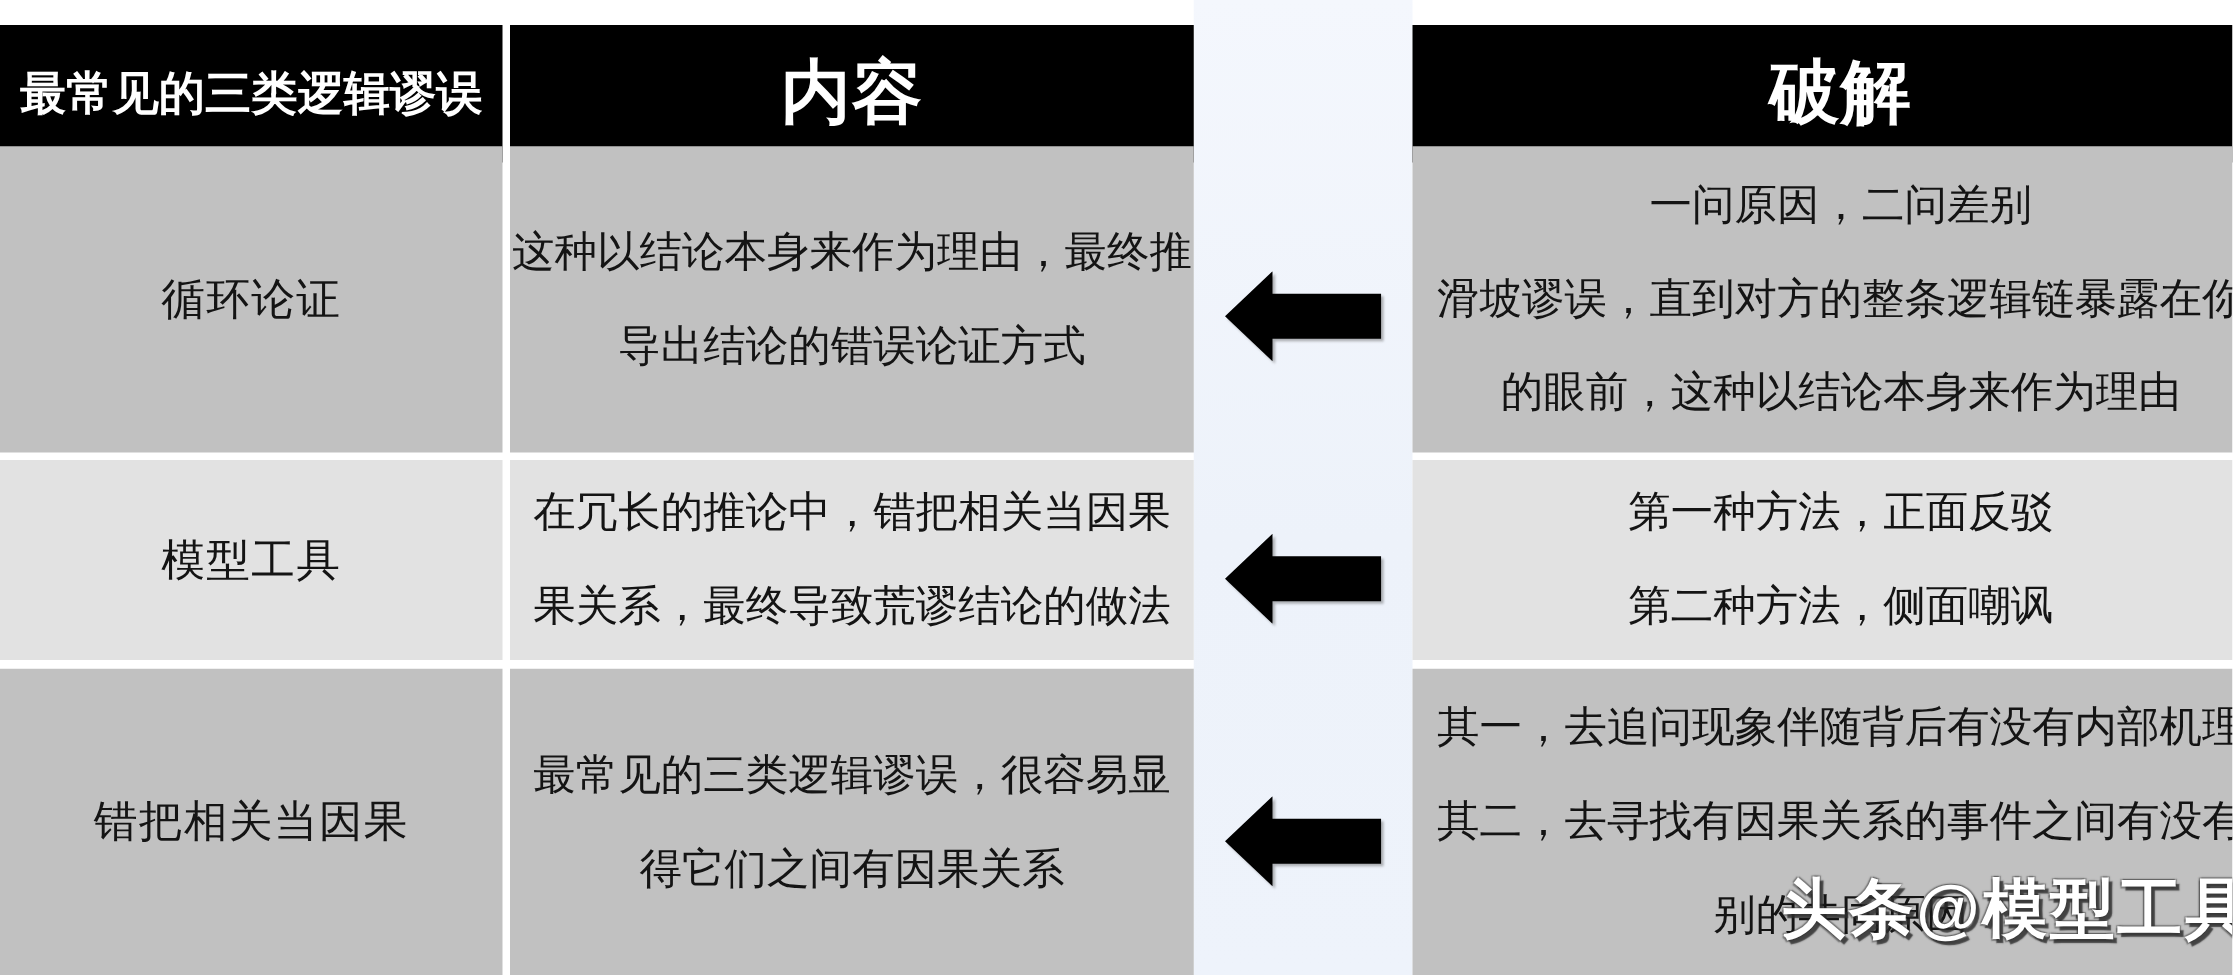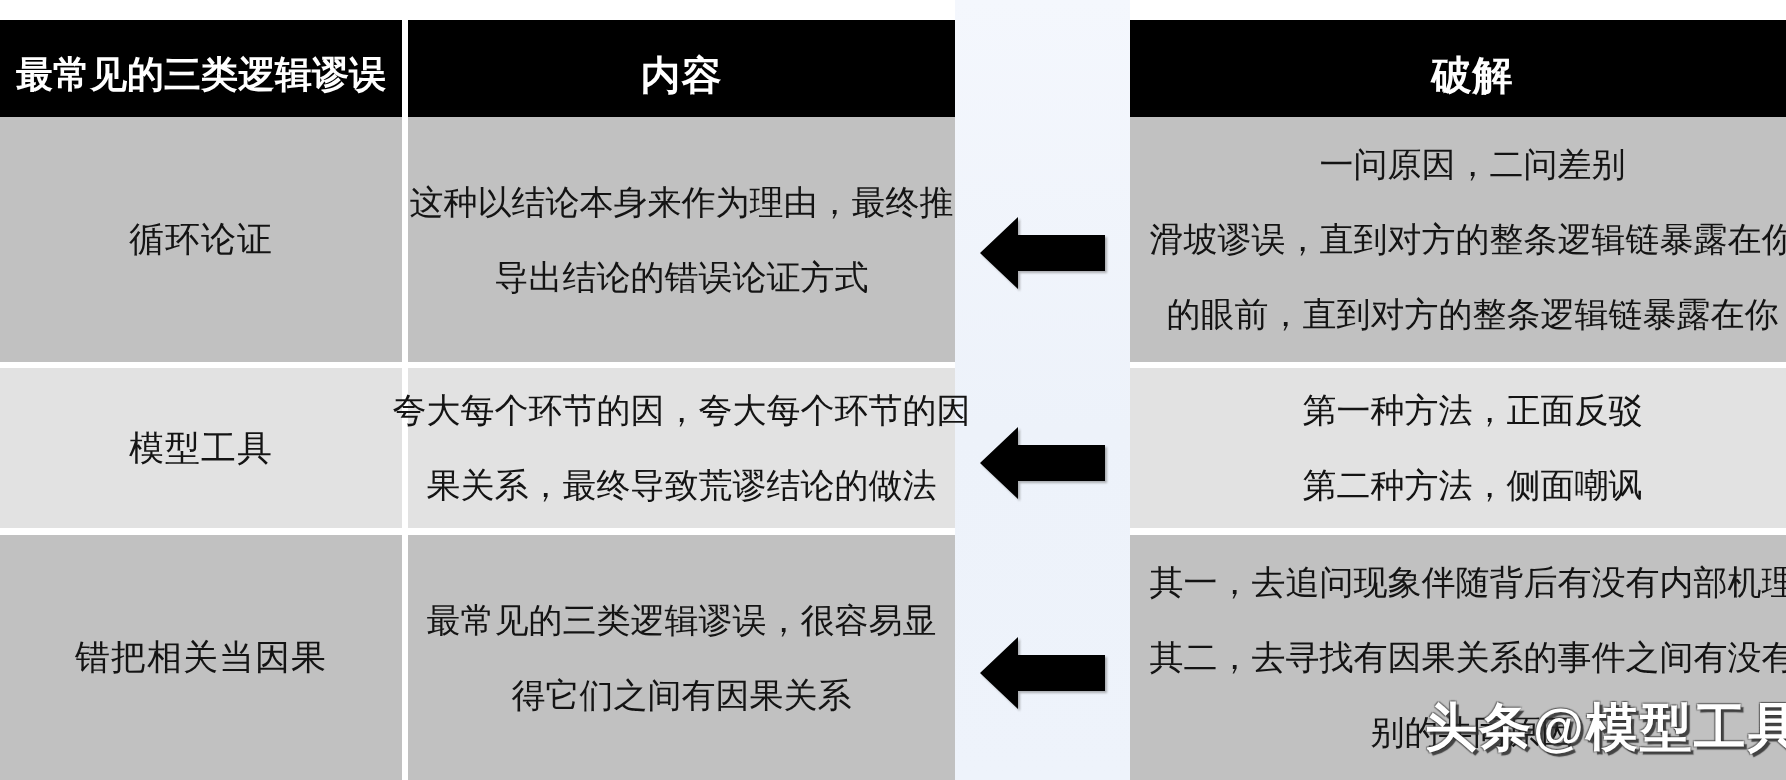--- a/index.html
+++ b/index.html
@@ -25,21 +25,21 @@
     display:flex;
     flex-direction:column;
     align-items:center;
     justify-content:center;
     text-align:center;
   }
   .header-cell{
     background:#000000;
     color:#ffffff;
     font-weight:bold;
-    font-size:40px;
+    font-size:56px;
     letter-spacing:1px;
   }
   .header-cell.first{font-size:37px;letter-spacing:0;}
   
   .c1{left:0;width:402px;}
   .c2{left:408px;width:547px;}
   .c3{left:1130px;width:685px;text-align:right;}
   
   .r0{top:0;height:110px;margin-top:20px;}
   .r1{top:117px;height:245px;}
@@ -103,28 +103,28 @@
   <div class="cell row-dark c1 r1">
     <span class="fallacy-name">循环论证</span>
   </div>
   <div class="cell row-dark body-text c2 r1">
     <div class="line">这种以结论本身来作为理由，最终推</div>
     <div class="line">导出结论的错误论证方式</div>
   </div>
   <div class="cell row-dark body-text c3 r1">
     <div class="line">一问原因，二问差别</div>
     <div class="line">滑坡谬误，直到对方的整条逻辑链暴露在你</div>
-    <div class="line">的眼前，直到对方的整条逻辑链暴露在你</div>
+    <div class="line">的眼前，这种以结论本身来作为理由</div>
   </div>
 
   <div class="cell row-light c1 r2">
     <span class="fallacy-name">模型工具</span>
   </div>
   <div class="cell row-light body-text c2 r2">
-    <div class="line">夸大每个环节的因，夸大每个环节的因</div>
+    <div class="line">在冗长的推论中，错把相关当因果</div>
     <div class="line">果关系，最终导致荒谬结论的做法</div>
   </div>
   <div class="cell row-light body-text c3 r2">
     <div class="line">第一种方法，正面反驳</div>
     <div class="line">第二种方法，侧面嘲讽</div>
   </div>
 
   <div class="cell row-dark c1 r3">
     <span class="fallacy-name">错把相关当因果</span>
   </div>

